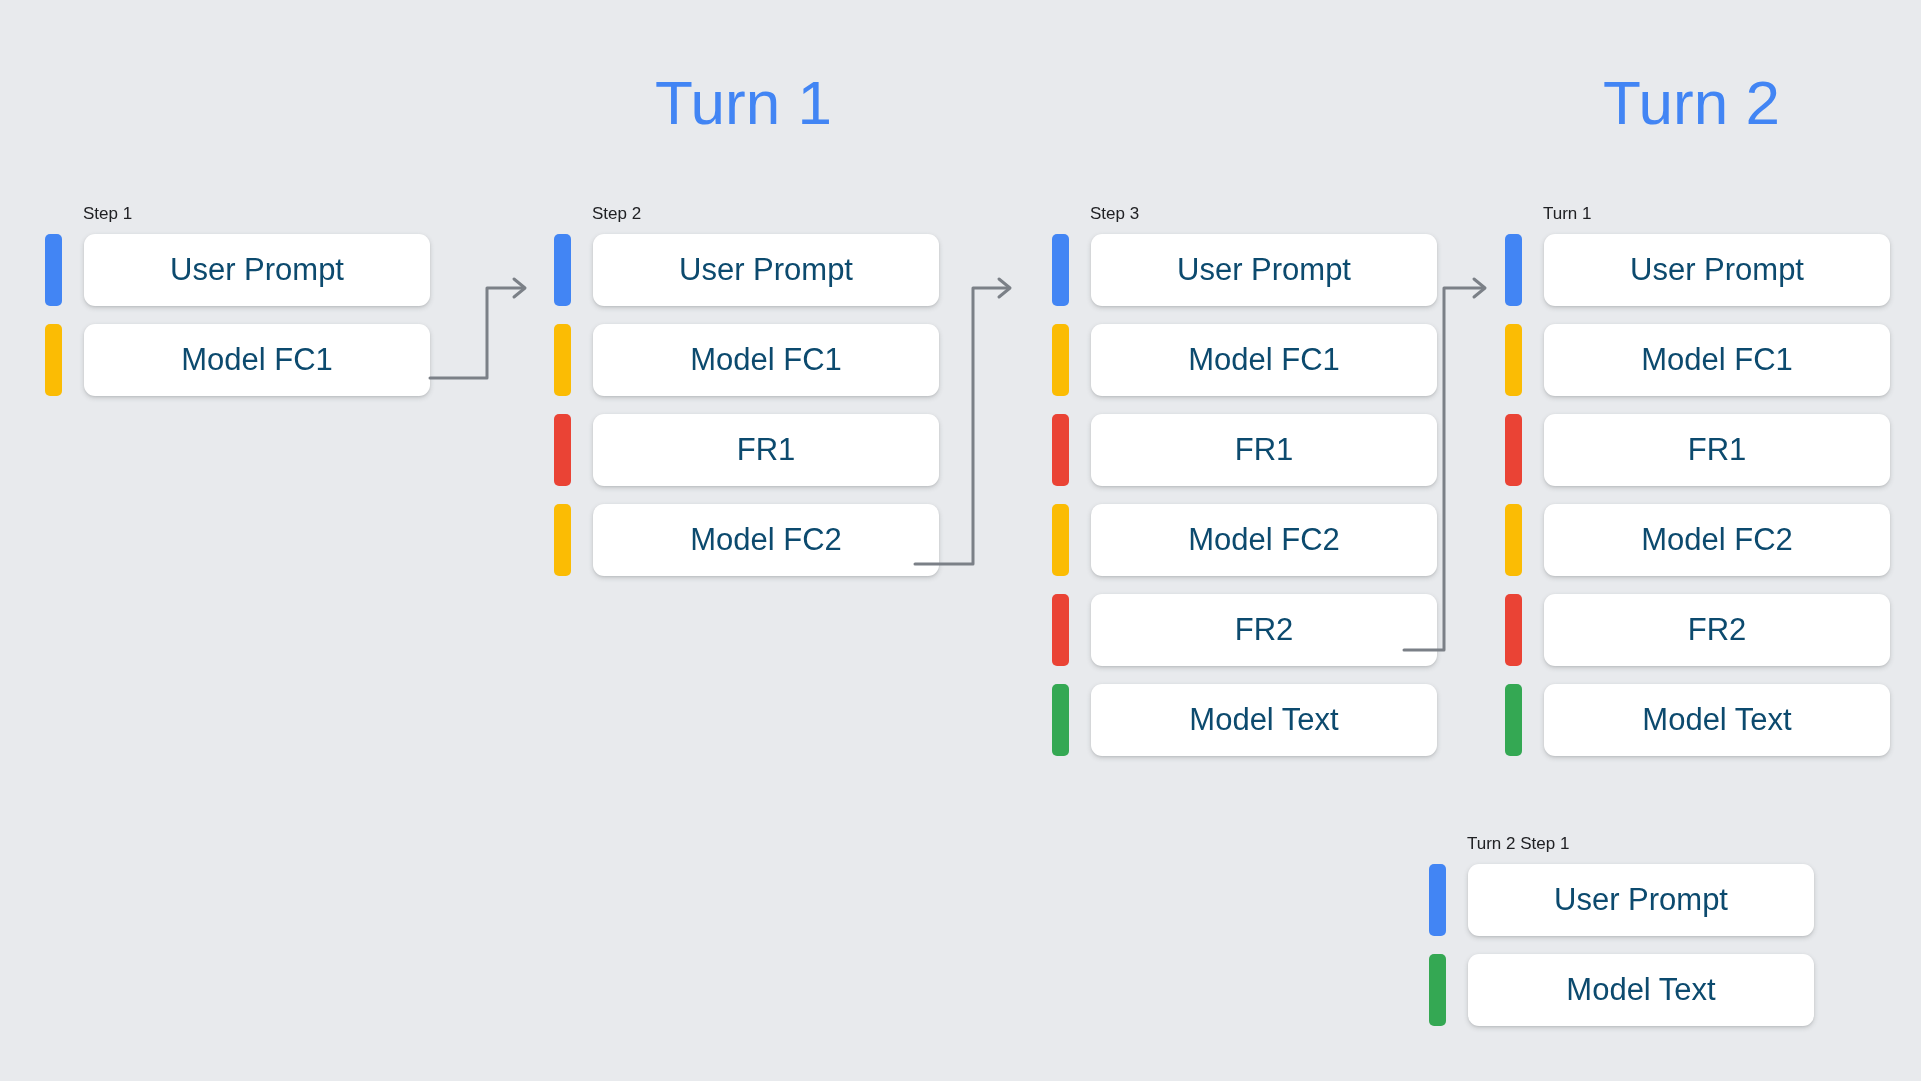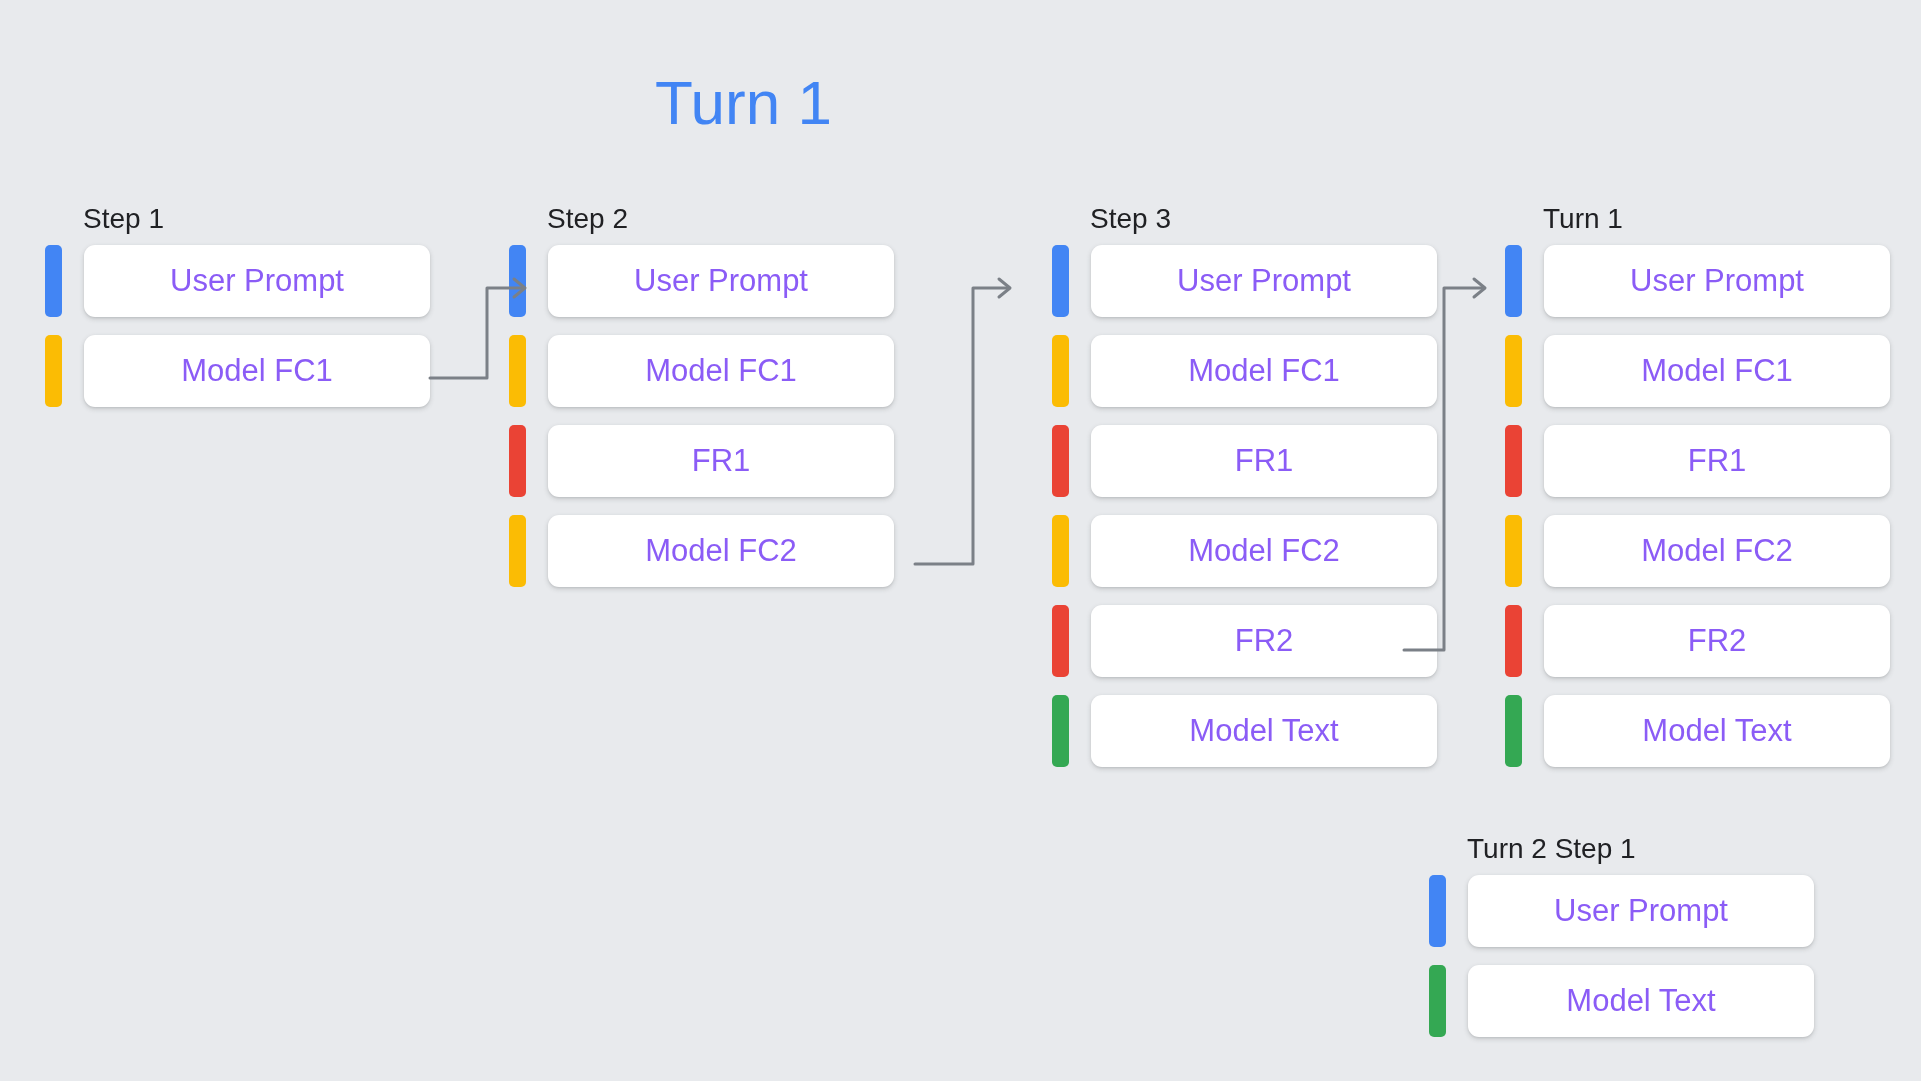--- a/index.html
+++ b/index.html
@@ -32,21 +32,21 @@
     letter-spacing: 0px;
     white-space: nowrap;
     line-height: 1;
   }
 
   
   .column {
     position: absolute;
   }
   .group-label {
-    font-size: 28px;
+    font-size: 17px;
     color: #202124;
     font-weight: 400;
     margin: 0 0 10px 38px;
     line-height: 1;
     white-space: nowrap;
   }
 
   .rows {
     display: flex;
     flex-direction: column;
@@ -70,55 +70,56 @@
   .card {
     flex: 1 1 auto;
     height: 72px;
     background: #FFFFFF;
     border-radius: 11px;
     box-shadow: 0 2px 5px rgba(60,64,67,0.20), 0 1px 2px rgba(60,64,67,0.10);
     display: flex;
     align-items: center;
     justify-content: center;
     font-size: 31px;
-    color: #8b5cf6;
+    color: #0c4a6e;
     font-weight: 400;
     white-space: nowrap;
     box-sizing: border-box;
   }
 
   
   .connector {
     position: absolute;
     pointer-events: none;
   }
   .connector svg { display: block; overflow: visible; }
 </style>
 </head>
 <body>
 
 <div id="canvas">
 
   <div class="turn-heading" style="left:655px; top:52px;">Turn 1</div>
+  <div class="turn-heading" style="left:1603px; top:52px;">Turn 2</div>
 
   <div class="column" style="left:45px; top:185px; width:385px;">
     <div class="group-label">Step 1</div>
     <div class="rows">
       <div class="row">
         <div class="bar" style="background:#4285F4;"></div>
         <div class="card">User Prompt</div>
       </div>
       <div class="row">
         <div class="bar" style="background:#FBBC04;"></div>
         <div class="card">Model FC1</div>
       </div>
     </div>
   </div>
 
-  <div class="column" style="left:509px; top:185px; width:385px;">
+  <div class="column" style="left:554px; top:185px; width:385px;">
     <div class="group-label">Step 2</div>
     <div class="rows">
       <div class="row">
         <div class="bar" style="background:#4285F4;"></div>
         <div class="card">User Prompt</div>
       </div>
       <div class="row">
         <div class="bar" style="background:#FBBC04;"></div>
         <div class="card">Model FC1</div>
       </div>

